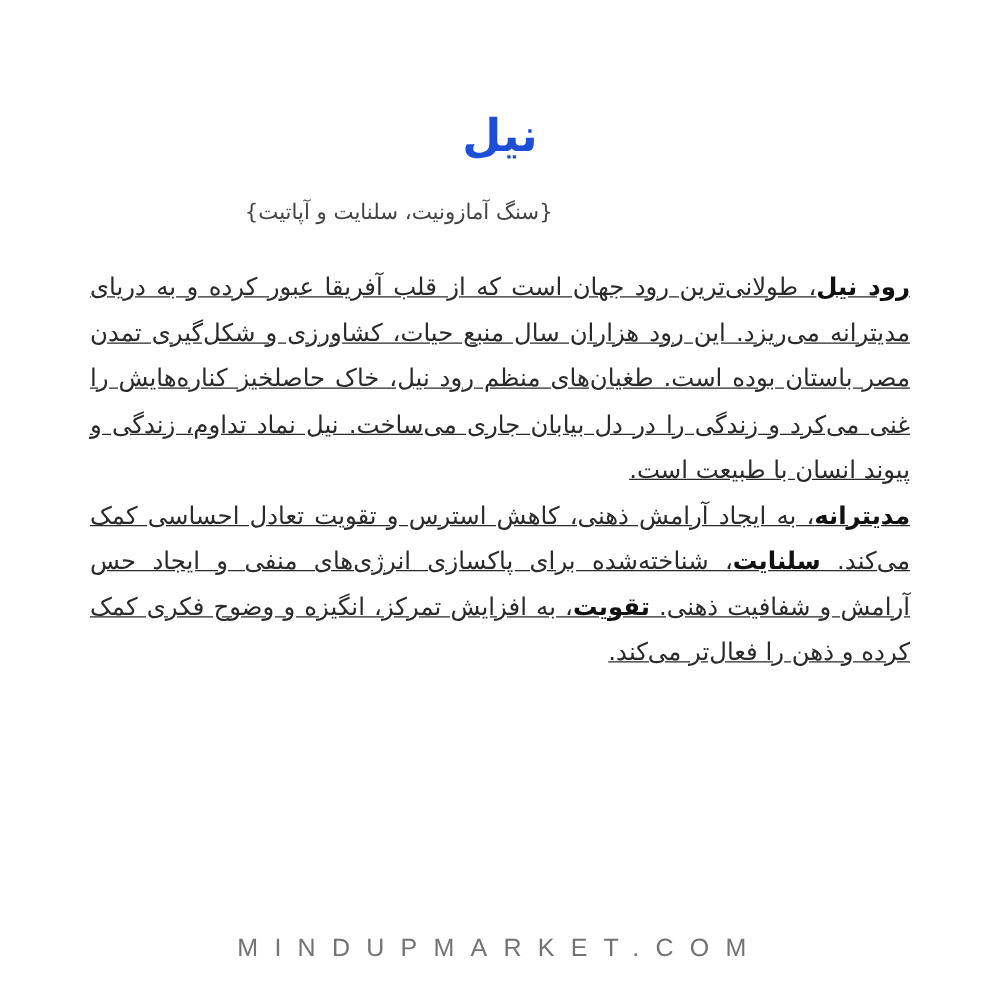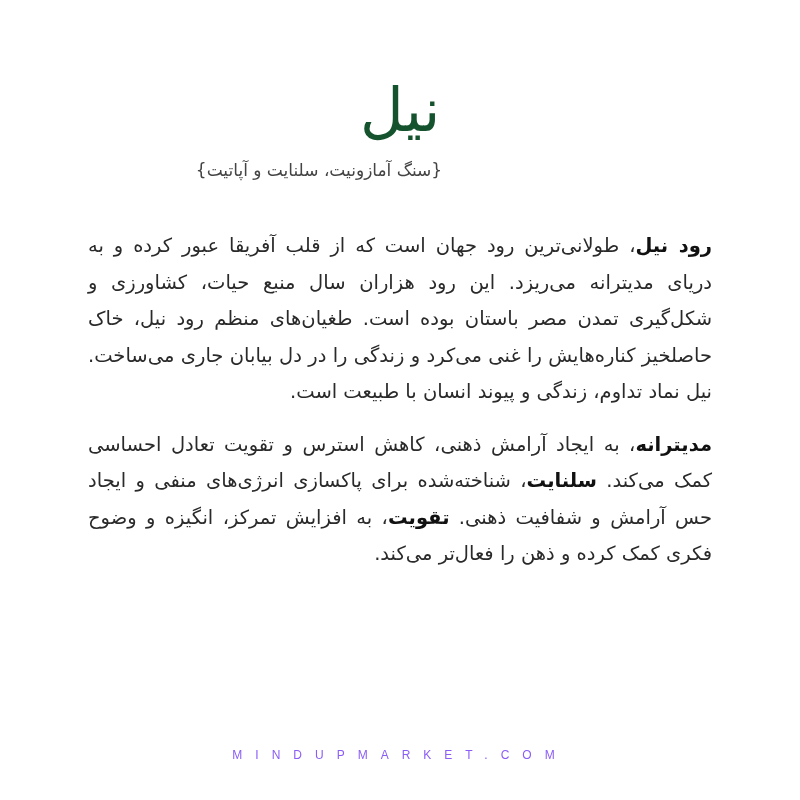--- a/index.html
+++ b/index.html
@@ -3,38 +3,38 @@
   <meta charset="utf-8">
   <style>
     html, body { margin: 0; padding: 0; }
     body {
       width: 800px; height: 800px; background: #ffffff;
       font-family: "DejaVu Sans", sans-serif; color: #222222;
       position: relative; overflow: hidden;
     }
     .title {
       position: absolute; top: 70px; left: 0; width: 800px;
-      text-align: center; font-size: 60px; font-weight: normal; color: #14532d;
+      text-align: center; font-size: 36px; font-weight: bold; color: #1d4ed8;
       direction: rtl; line-height: 80px;
     }
     .subtitle {
       position: absolute; top: 160px; left: 0; width: 638px;
       text-align: center; font-size: 17px; color: #444; direction: rtl;
     }
     .body-text {
       position: absolute; top: 212px; left: 72px; width: 656px;
       direction: rtl; text-align: justify; text-align-last: right;
       font-size: 19.5px; line-height: 36.5px; color: #2a2a2a;
     }
-    .body-text p { margin: 16px; }
+    .body-text p { margin: 0; text-decoration: underline; }
     .body-text b { font-weight: bold; color: #111; }
     .footer {
       position: absolute; top: 748px; left: 0; width: 800px;
       text-align: center; font-family: "Liberation Sans", sans-serif;
-      font-size: 12px; letter-spacing: 13px; color: #8b5cf6;
+      font-size: 20px; letter-spacing: 13px; color: #737373;
     }
   </style>
 </head>
 <body>
 
 <div class="title">نیل</div>
 <div class="subtitle">{سنگ آمازونیت، سلنایت و آپاتیت}</div>
 
 <div class="body-text">
   <p><b>رود نیل</b><span>، طولانی‌ترین رود جهان است که از قلب آفریقا عبور کرده و به دریای مدیترانه می‌ریزد. این رود هزاران سال منبع حیات، کشاورزی و شکل‌گیری تمدن مصر باستان بوده است. طغیان‌های منظم رود نیل، خاک حاصلخیز کناره‌هایش را غنی می‌کرد و زندگی را در دل بیابان جاری می‌ساخت. نیل نماد تداوم، زندگی و پیوند انسان با طبیعت است.</span></p>

